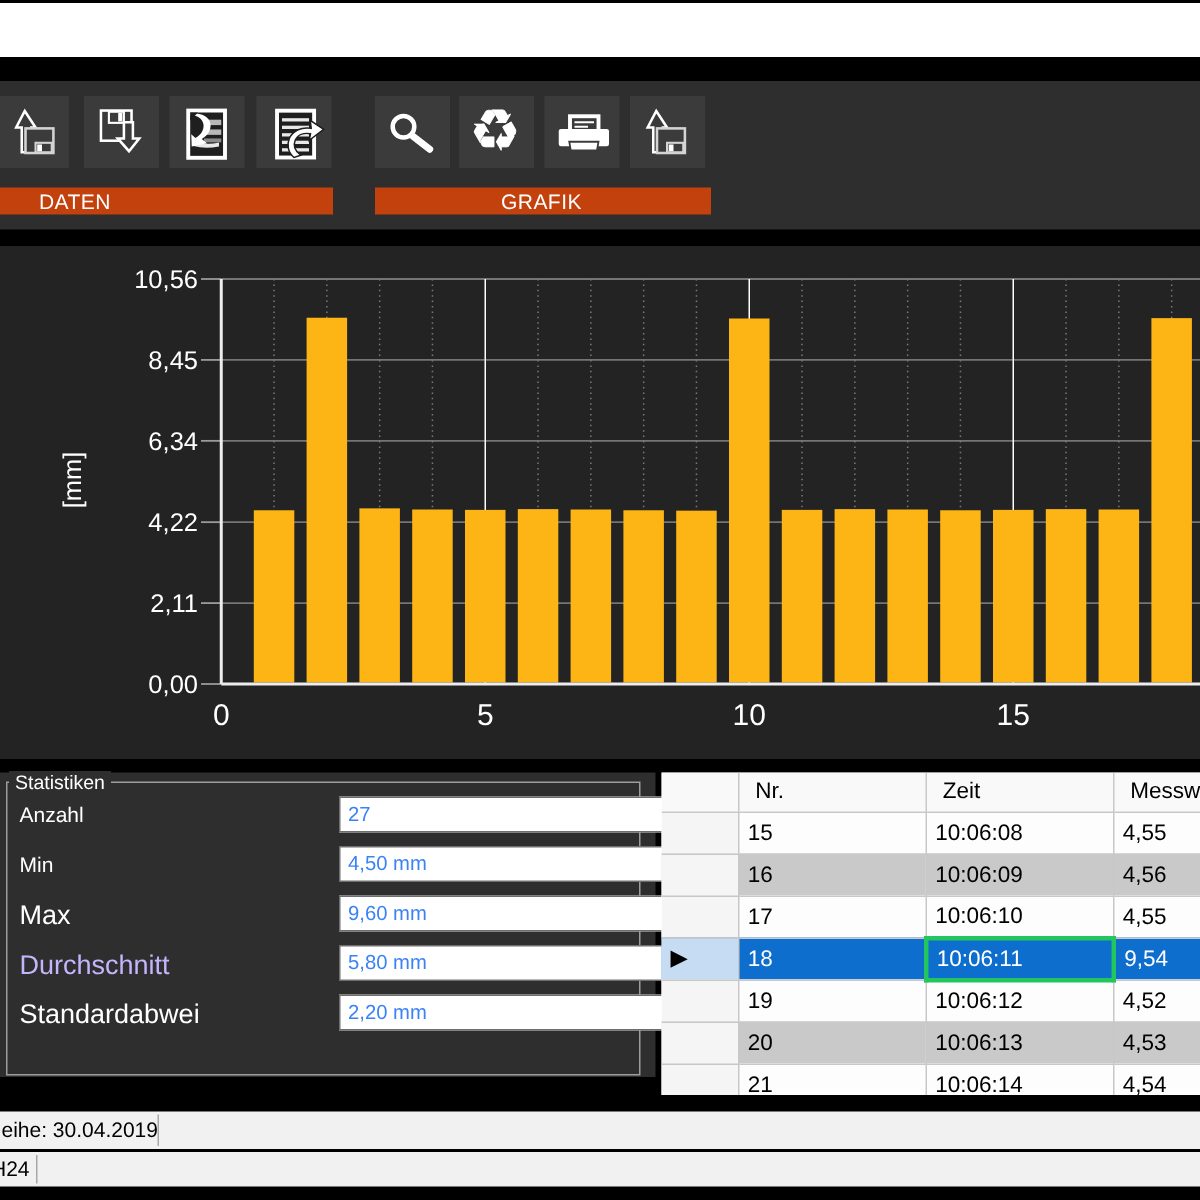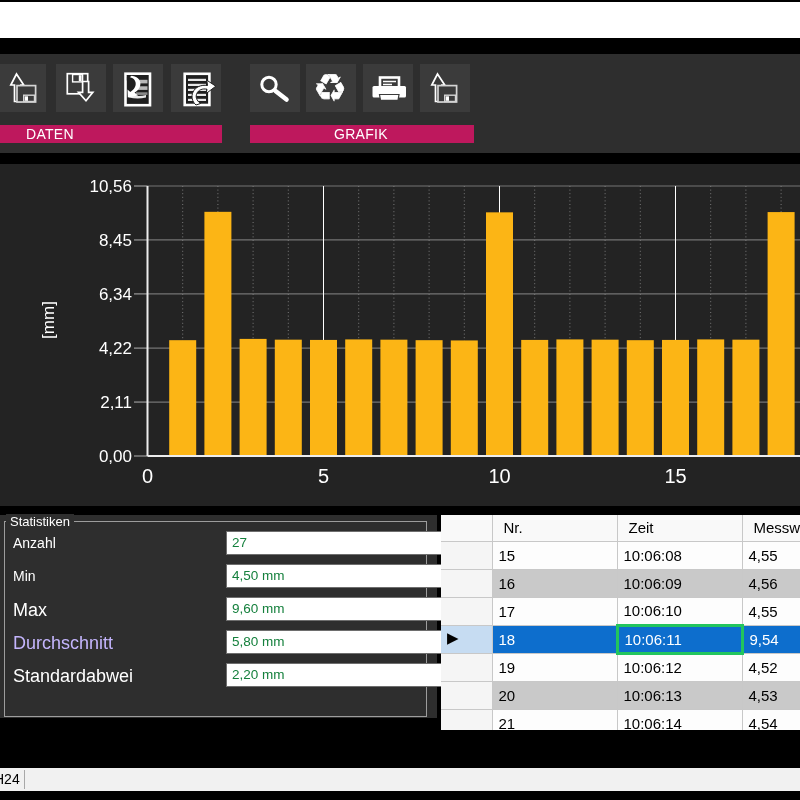--- a/index.html
+++ b/index.html
@@ -1,21 +1,21 @@
 <!DOCTYPE html>
 <html><head>
 <meta charset="utf-8">
 <style>
   * { margin:0; padding:0; box-sizing:border-box; }
   html,body { width:800px; height:800px; background:#000; overflow:hidden;
     font-family:"Liberation Sans", sans-serif; }
   .abs { position:absolute; }
   #stage { position:relative; width:800px; height:800px; background:#000; }
   .btn { position:absolute; top:64px; width:50px; height:48px; background:#3b3b3b; }
-  .bluebar { position:absolute; top:125px; height:18px; background:#be185d; color:#fff;
+  .bluebar { position:absolute; top:125px; height:18px; background:#c2410c; color:#fff;
     font-size:14px; letter-spacing:.3px; line-height:18px; }
 </style>
 </head>
 <body>
 <div id="stage">
 
   <div class="abs" style="left:0;top:0;width:800px;height:2px;background:#000"></div>
   <div class="abs" style="left:0;top:2px;width:800px;height:36px;background:#fff"></div>
   <div class="abs" style="left:0;top:38px;width:800px;height:16px;background:#000"></div>
 
@@ -154,21 +154,21 @@
   <div class="abs statlbl" style="left:13px;top:600px;color:#fff;font-size:18px;">Max</div>
   <div class="abs statlbl" style="left:13px;top:633px;color:#c4b5fd;font-size:18px;">Durchschnitt</div>
   <div class="abs statlbl" style="left:13px;top:666px;color:#fff;font-size:18px;">Standardabwei</div>
   <div class="abs field" style="top:531px;">27</div>
   <div class="abs field" style="top:564px;">4,50 mm</div>
   <div class="abs field" style="top:597px;">9,60 mm</div>
   <div class="abs field" style="top:630px;">5,80 mm</div>
   <div class="abs field" style="top:663px;">2,20 mm</div>
   <style>
     .field { left:226px; width:232px; height:24px; background:#fff; border:1px solid #6e6e6e;
-      color:#15803d; font-size:13.5px; line-height:22px; padding-left:5px; }
+      color:#3b82f6; font-size:13.5px; line-height:22px; padding-left:5px; }
   </style>
 
   <div class="abs" style="left:441px;top:515px;width:359px;height:215px;overflow:hidden;background:#fff">
     <table id="grid" style="border-collapse:collapse;table-layout:fixed;width:420px;font-size:15px;color:#000;">
         <colgroup>
           <col style="width:51px">
           <col style="width:125px">
           <col style="width:125px">
           <col style="width:119px">
         </colgroup>
@@ -218,17 +218,21 @@
           <tr style="height:28px;background:#fdfdfd;color:#000;">
             <td style="background:#f5f5f5;border:1px solid #c8c8c8;border-left:none;"></td>
             <td style="border:1px solid #c8c8c8;padding-left:6px;">21</td>
             <td style="border:1px solid #c8c8c8;padding-left:6px;">10:06:14</td>
             <td style="border:1px solid #c8c8c8;padding-left:6px;">4,54</td>
           </tr>
         </tbody>
       </table>
   </div>
 
+  <div class="abs" style="left:0;top:741px;width:800px;height:25px;background:#f1f1f1;">
+    <span style="position:absolute;left:1px;top:4px;font-size:14px;color:#000;">eihe: 30.04.2019</span>
+    <div style="position:absolute;left:105px;top:2px;width:1px;height:21px;background:#a8a8a8"></div>
+  </div>
   <div class="abs" style="left:0;top:768px;width:800px;height:23px;background:#f1f1f1;">
     <span style="position:absolute;left:-6px;top:3px;font-size:14px;color:#000;">H24</span>
     <div style="position:absolute;left:24px;top:2px;width:1px;height:19px;background:#a8a8a8"></div>
   </div>
 </div>
 
 </body></html>

